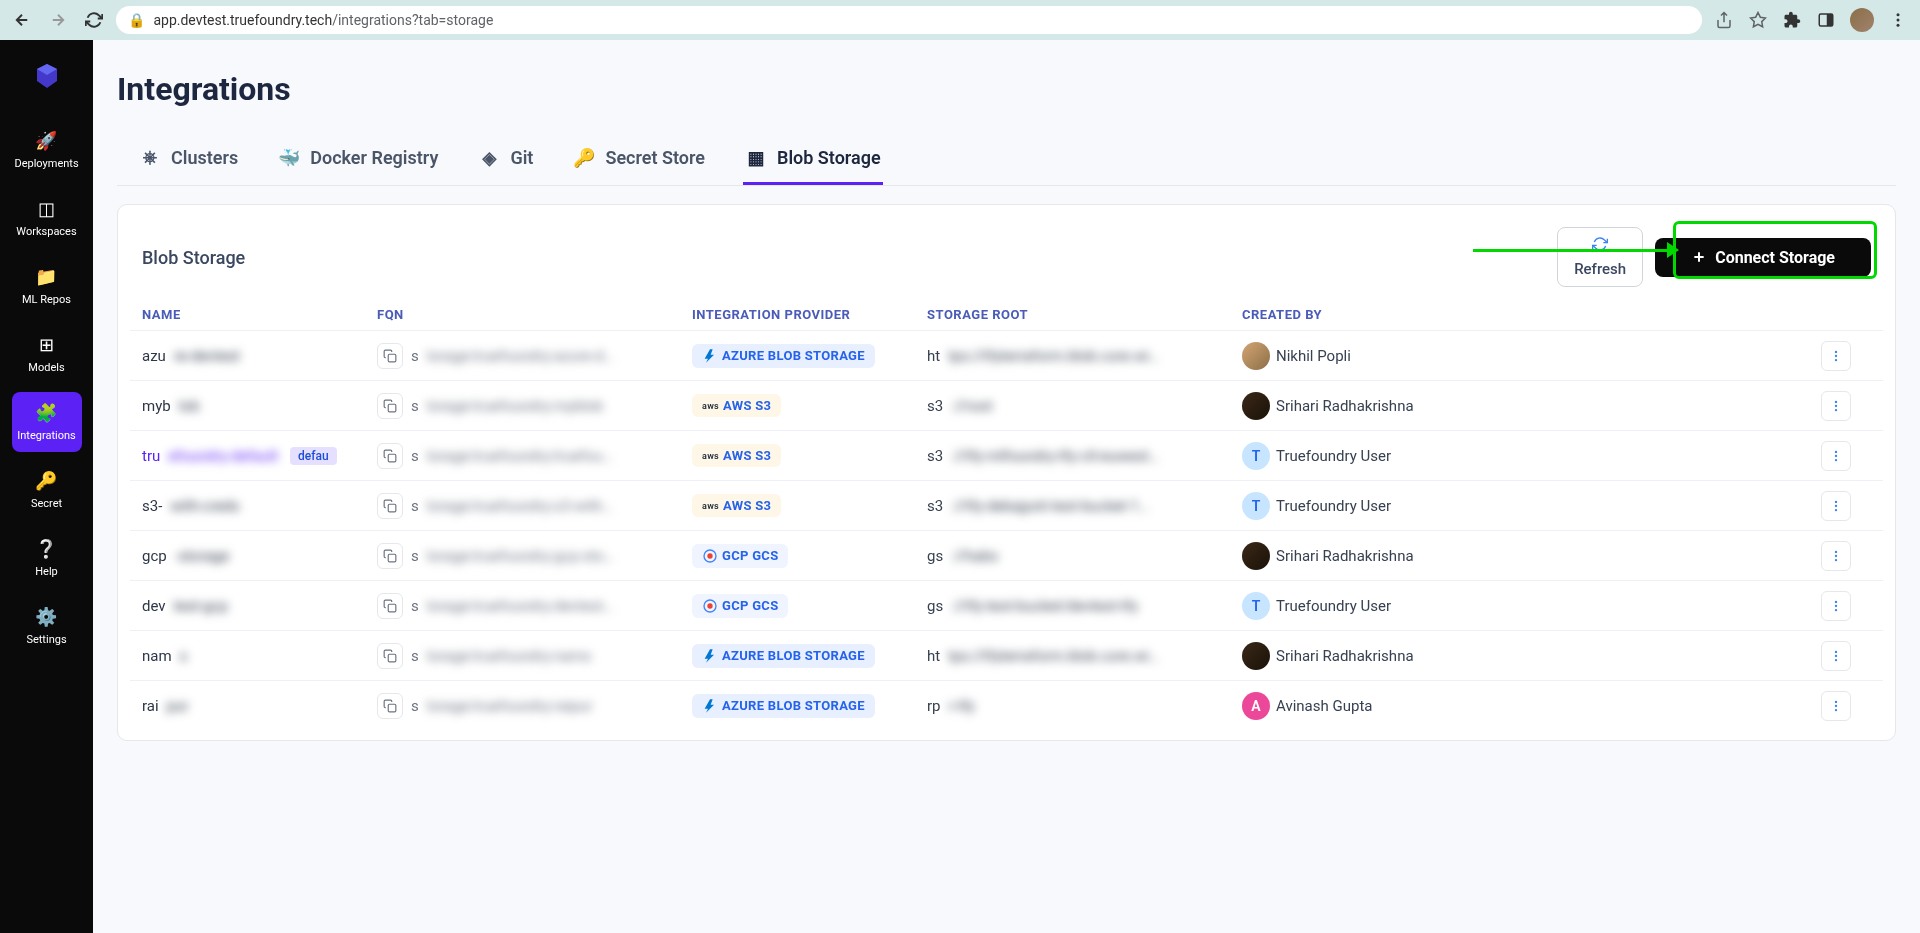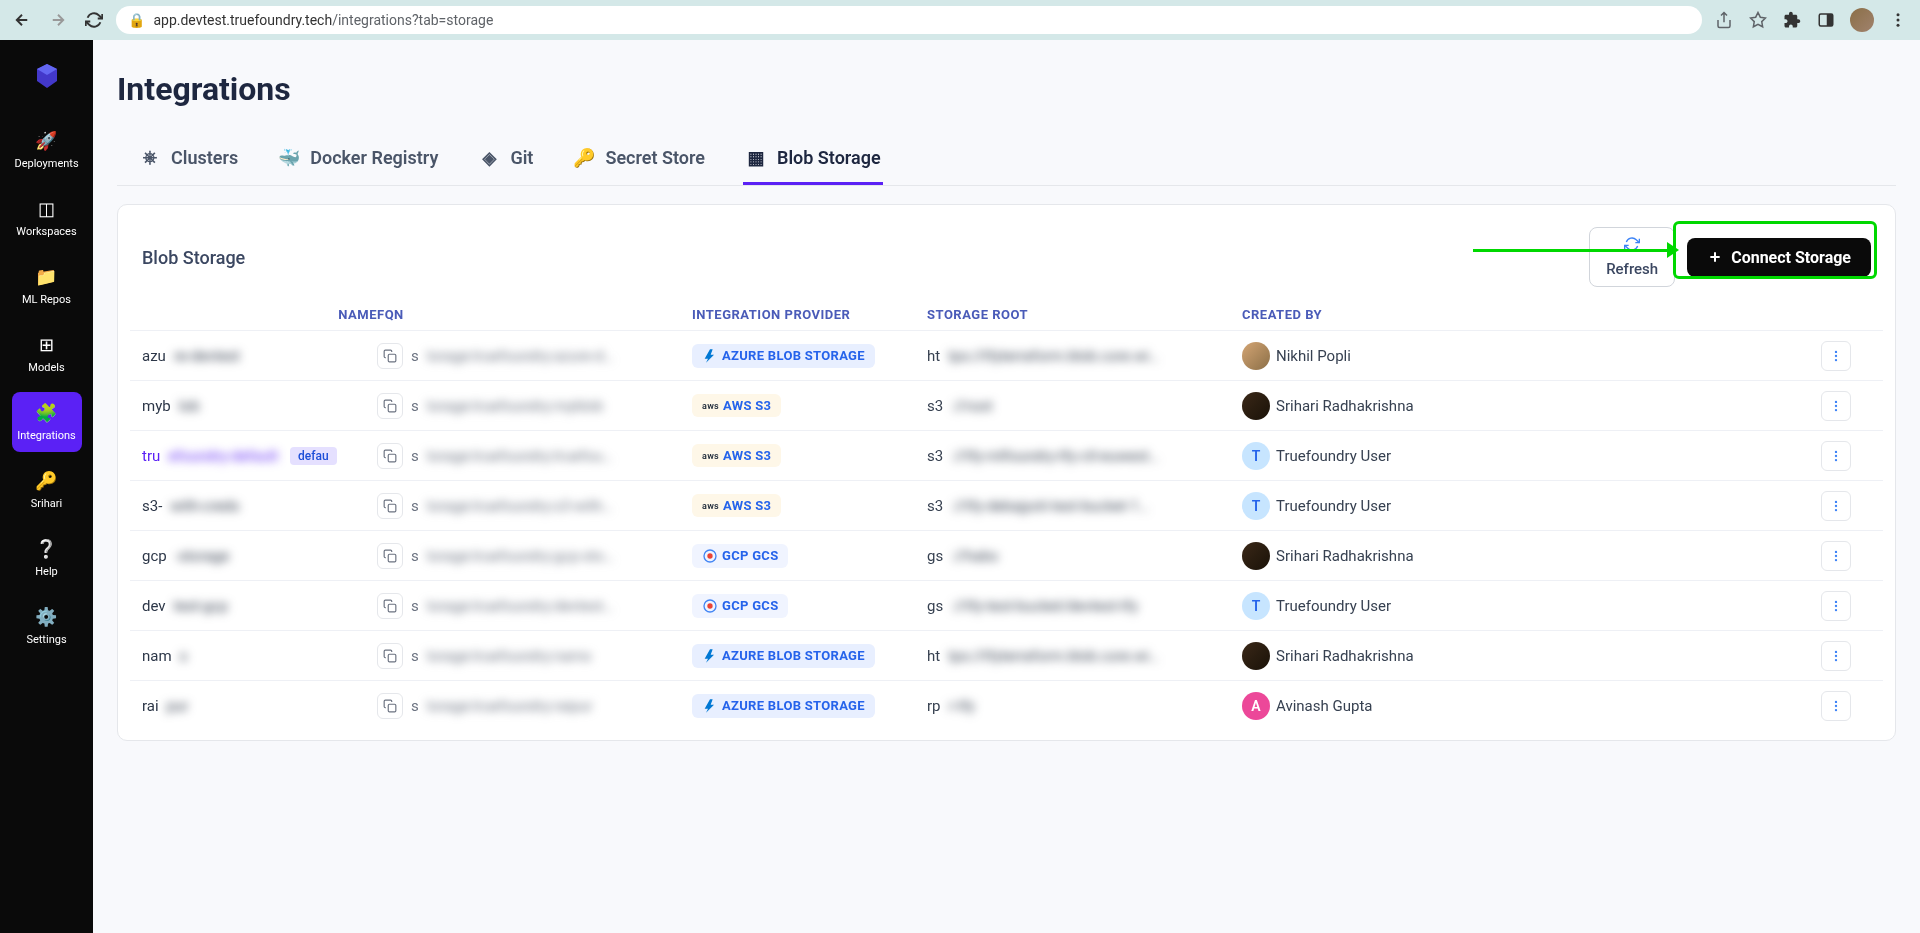--- a/index.html
+++ b/index.html
@@ -30,30 +30,30 @@
 .tabs { display: flex; gap: 36px; border-bottom: 1px solid #e5e7eb; padding: 0 20px; }
 .tab { display: flex; align-items: center; gap: 10px; padding: 14px 2px; cursor: pointer; font-size: 18px; font-weight: 600; color: #4a5568; border-bottom: 3px solid transparent; }
 .tab.active { color: #1e2740; border-bottom-color: #5b21f5; }
 .tab-icon { width: 22px; height: 22px; display: flex; align-items: center; justify-content: center; }
 
 .card { background: #fff; border: 1px solid #e5e7eb; border-radius: 10px; margin-top: 18px; padding-bottom: 10px; }
 .card-header { display: flex; align-items: center; justify-content: space-between; padding: 22px 24px 12px; }
 .card-title { font-size: 18px; color: #3b4761; font-weight: 500; }
 .card-actions { display: flex; gap: 12px; align-items: center; position: relative; }
 .btn-refresh { display: flex; align-items: center; gap: 8px; padding: 8px 16px; border: 1px solid #d1d5db; border-radius: 8px; background: #fff; cursor: pointer; font-size: 15px; font-weight: 500; color: #3b4761; flex-direction: column; }
-.btn-primary { display: flex; align-items: center; gap: 8px; padding: 10px 20px; background: #0a0a0a; color: #fff; border: none; border-radius: 8px; cursor: pointer; font-size: 16px; font-weight: 700; }
+.btn-primary { display: flex; align-items: center; gap: 8px; padding: 10px 36px; background: #0a0a0a; color: #fff; border: none; border-radius: 8px; cursor: pointer; font-size: 16px; font-weight: 700; }
 .highlight-box { position: absolute; border: 3px solid #00d800; border-radius: 6px; top: -6px; right: -6px; width: 204px; height: 58px; pointer-events: none; }
 .arrow-line { position: absolute; height: 3px; background: #00d800; right: 198px; top: 22px; width: 200px; }
 .arrow-head { position: absolute; right: 192px; top: 15px; width: 0; height: 0; border-top: 8px solid transparent; border-bottom: 8px solid transparent; border-left: 12px solid #00d800; }
 
 .table-wrap { padding: 0 12px; }
 
 .thead { display: flex; padding: 8px 12px; }
 .th { font-size: 13px; font-weight: 700; color: #4a5bb8; letter-spacing: 0.5px; }
-.col-name { width: 235px; text-align: right; }
+.col-name { width: 235px; }
 .col-fqn { width: 315px; }
 .col-provider { width: 235px; }
 .col-root { width: 315px; }
 .col-created { flex: 1; }
 .col-actions { width: 50px; }
 
 .trow { display: flex; align-items: center; padding: 2px 12px; border-top: 1px solid #eef0f5; min-height: 50px; }
 .td { font-size: 15px; color: #374151; display: flex; align-items: center; gap: 8px; }
 .td-name { color: #2d3748; }
 .td-name.link { color: #5b21f5; }
@@ -156,21 +156,21 @@
     <div class="sidebar-item">
         <span class="sidebar-item-icon">⊞</span>
         <span class="sidebar-item-label">Models</span>
       </div>
     <div class="sidebar-item active">
         <span class="sidebar-item-icon">🧩</span>
         <span class="sidebar-item-label">Integrations</span>
       </div>
     <div class="sidebar-item">
         <span class="sidebar-item-icon">🔑</span>
-        <span class="sidebar-item-label">Srihari</span>
+        <span class="sidebar-item-label">Secret</span>
       </div>
     <div class="sidebar-item">
         <span class="sidebar-item-icon">❔</span>
         <span class="sidebar-item-label">Help</span>
       </div>
     <div class="sidebar-item">
         <span class="sidebar-item-icon">⚙️</span>
         <span class="sidebar-item-label">Settings</span>
       </div>
   </div>

